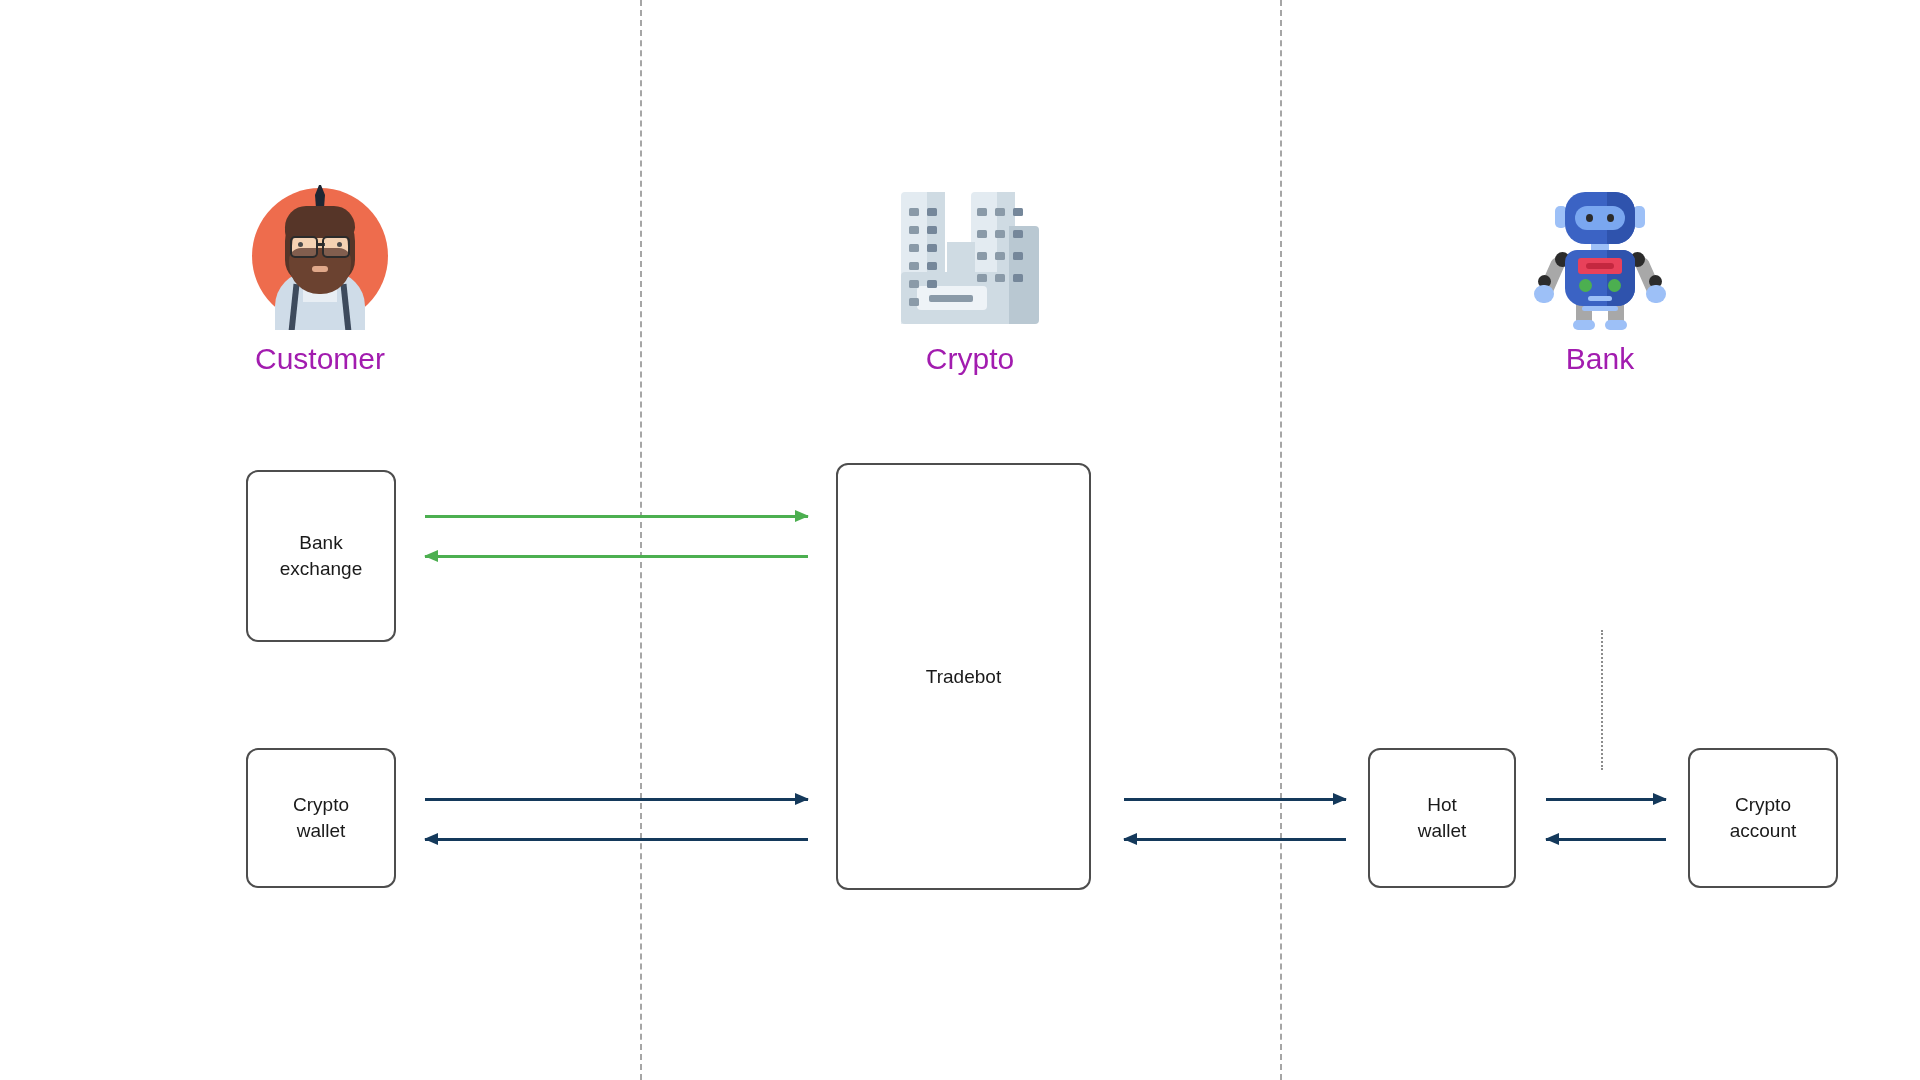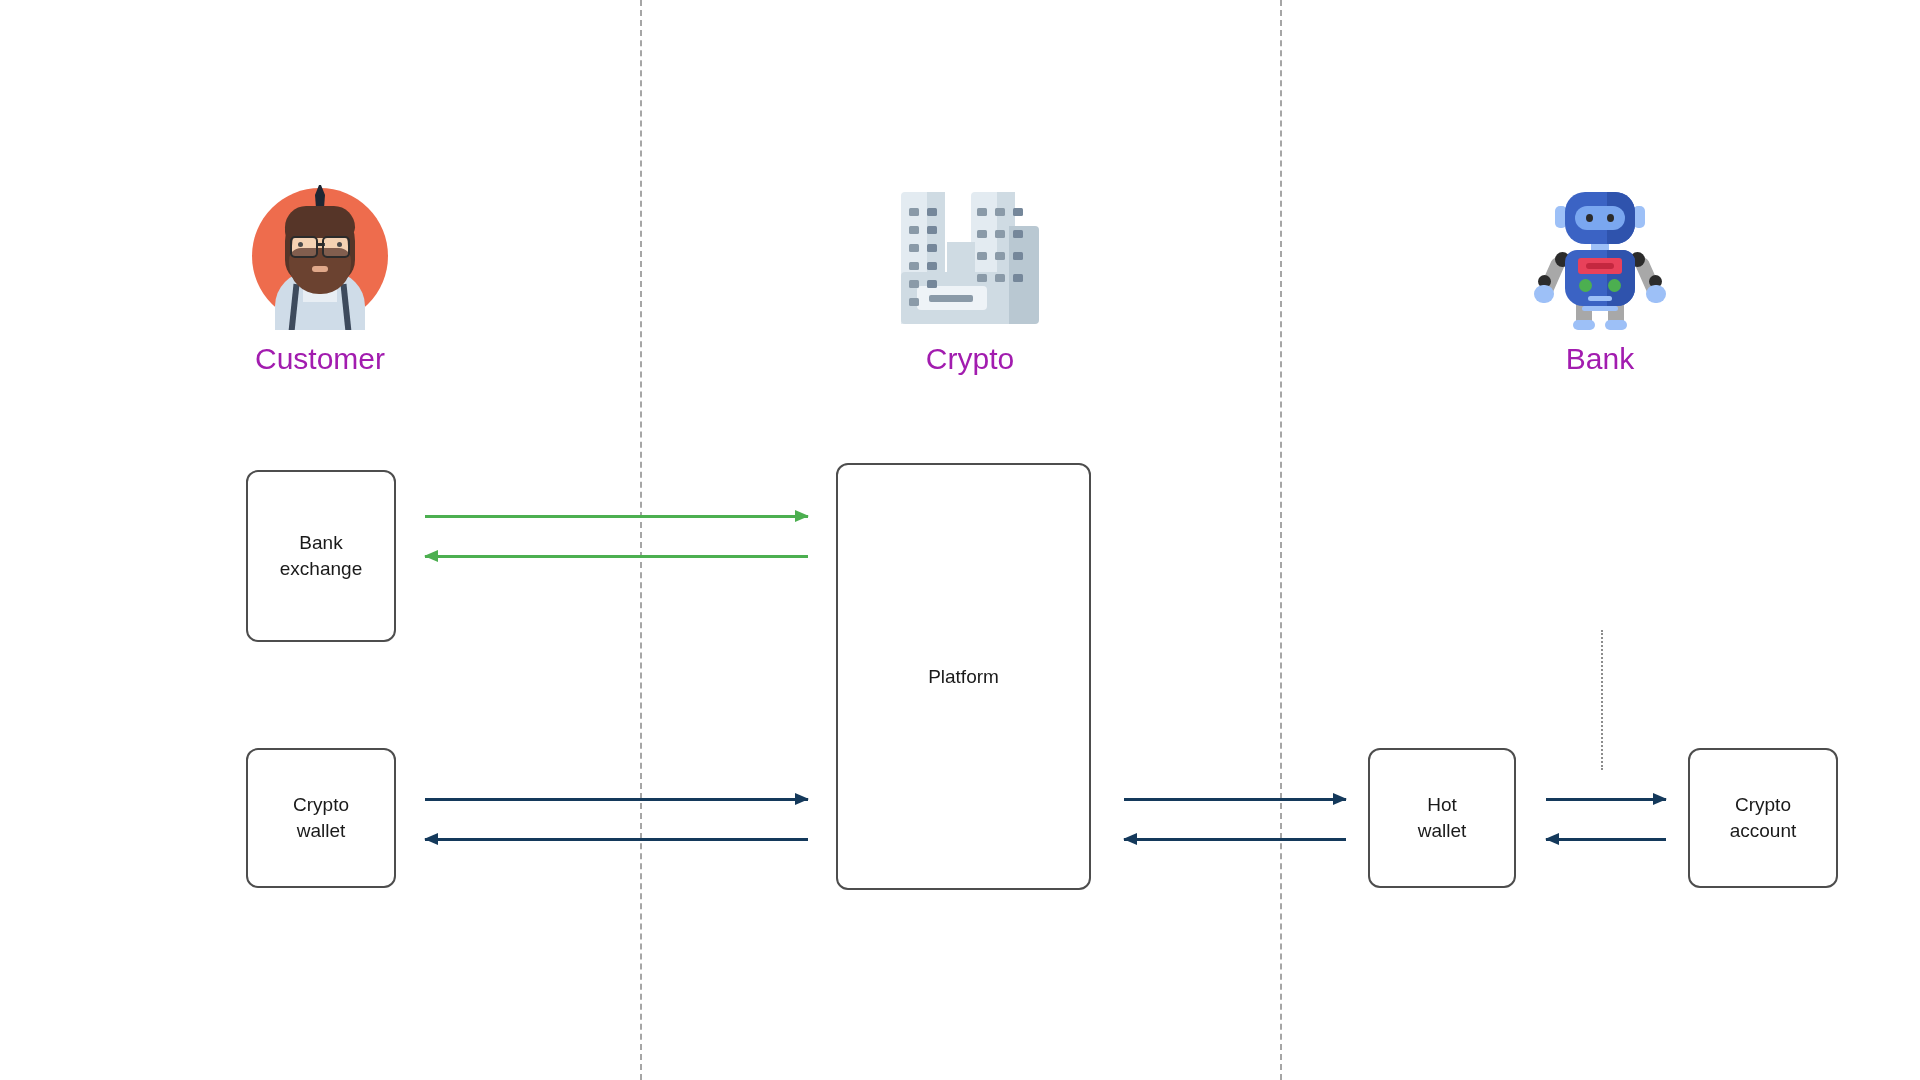--- a/index.html
+++ b/index.html
@@ -447,21 +447,21 @@
   </div>
 
   <div class="node" style="left:246px; top:748px; width:150px; height:140px;">
     <div>
       <span>Crypto</span>
       <span>wallet</span>
     </div>
   </div>
 
   <div class="node" style="left:836px; top:463px; width:255px; height:427px;">
-    <span>Platform</span>
+    <span>Tradebot</span>
   </div>
 
 
   <div class="node" style="left:1368px; top:748px; width:148px; height:140px;">
     <div>
       <span>Hot</span>
       <span>wallet</span>
     </div>
   </div>
 

